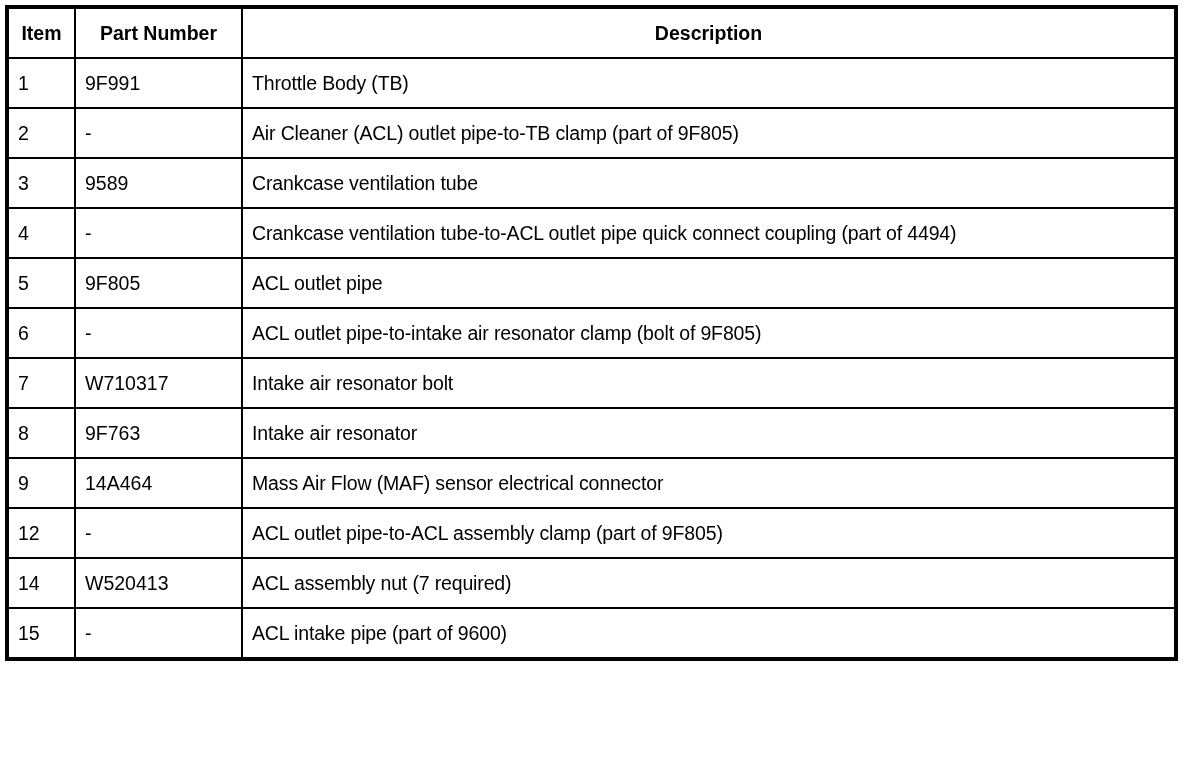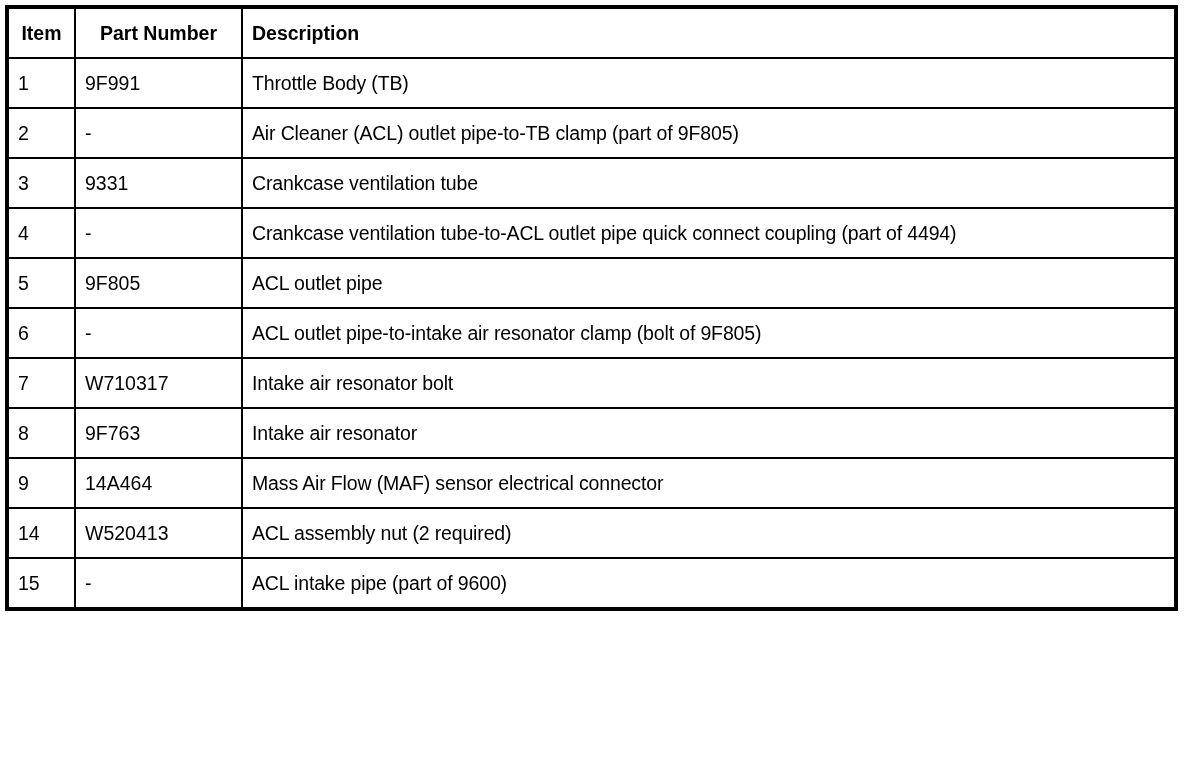--- a/index.html
+++ b/index.html
@@ -49,21 +49,21 @@
     white-space: nowrap;
     overflow: hidden;
   }
 
   .parts-table thead th {
     font-weight: bold;
     text-align: center;
   }
 
   .parts-table thead th.desc-head {
-    text-align: left;
+    text-align: center;
   }
 
   .parts-table tbody td {
     font-weight: normal;
     text-align: left;
   }
 
   .parts-table td.cell-desc {
     letter-spacing: -0.15px;
   }
@@ -95,21 +95,21 @@
           <td class="cell-part">9F991</td>
           <td class="cell-desc">Throttle Body (TB)</td>
         </tr>
         <tr class="data-row">
           <td class="cell-item">2</td>
           <td class="cell-part">-</td>
           <td class="cell-desc">Air Cleaner (ACL) outlet pipe-to-TB clamp (part of 9F805)</td>
         </tr>
         <tr class="data-row">
           <td class="cell-item">3</td>
-          <td class="cell-part">9331</td>
+          <td class="cell-part">9589</td>
           <td class="cell-desc">Crankcase ventilation tube</td>
         </tr>
         <tr class="data-row">
           <td class="cell-item">4</td>
           <td class="cell-part">-</td>
           <td class="cell-desc">Crankcase ventilation tube-to-ACL outlet pipe quick connect coupling (part of 4494)</td>
         </tr>
         <tr class="data-row">
           <td class="cell-item">5</td>
           <td class="cell-part">9F805</td>
@@ -129,23 +129,28 @@
           <td class="cell-item">8</td>
           <td class="cell-part">9F763</td>
           <td class="cell-desc">Intake air resonator</td>
         </tr>
         <tr class="data-row">
           <td class="cell-item">9</td>
           <td class="cell-part">14A464</td>
           <td class="cell-desc">Mass Air Flow (MAF) sensor electrical connector</td>
         </tr>
         <tr class="data-row">
+          <td class="cell-item">12</td>
+          <td class="cell-part">-</td>
+          <td class="cell-desc">ACL outlet pipe-to-ACL assembly clamp (part of 9F805)</td>
+        </tr>
+        <tr class="data-row">
           <td class="cell-item">14</td>
           <td class="cell-part">W520413</td>
-          <td class="cell-desc">ACL assembly nut (2 required)</td>
+          <td class="cell-desc">ACL assembly nut (7 required)</td>
         </tr>
         <tr class="data-row">
           <td class="cell-item">15</td>
           <td class="cell-part">-</td>
           <td class="cell-desc">ACL intake pipe (part of 9600)</td>
         </tr>
       </tbody>
   </table>
 
 </div>

